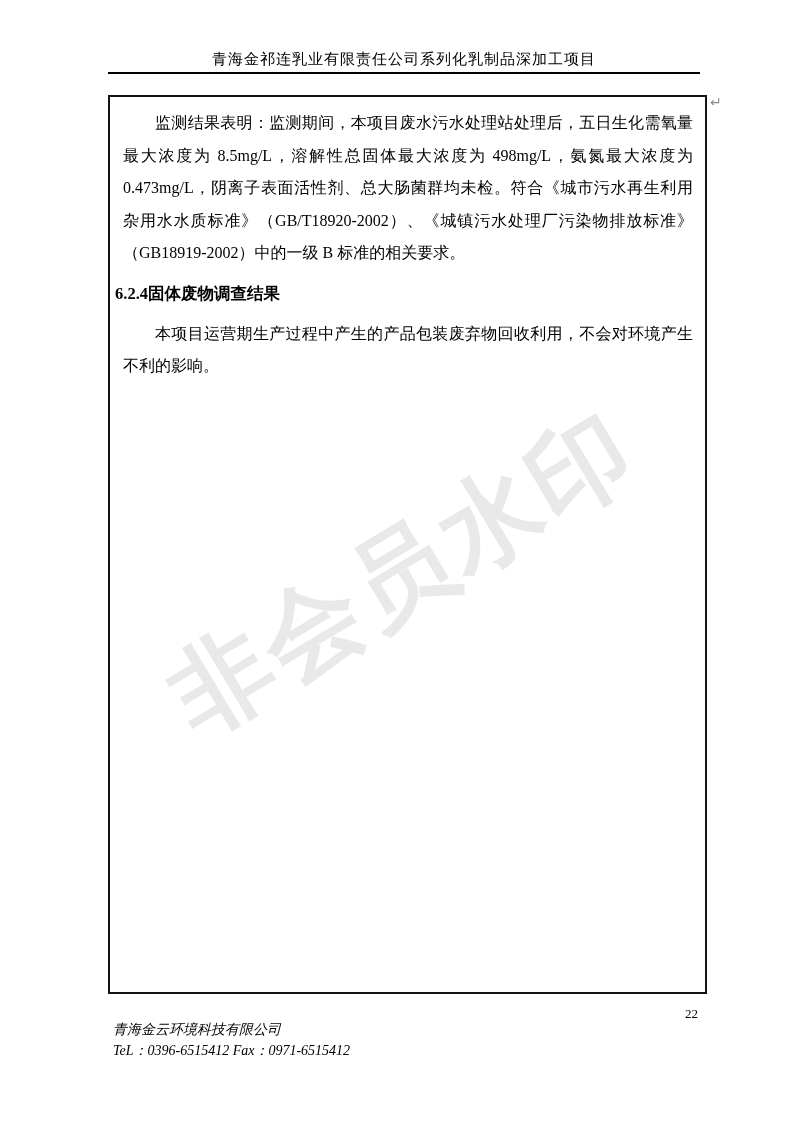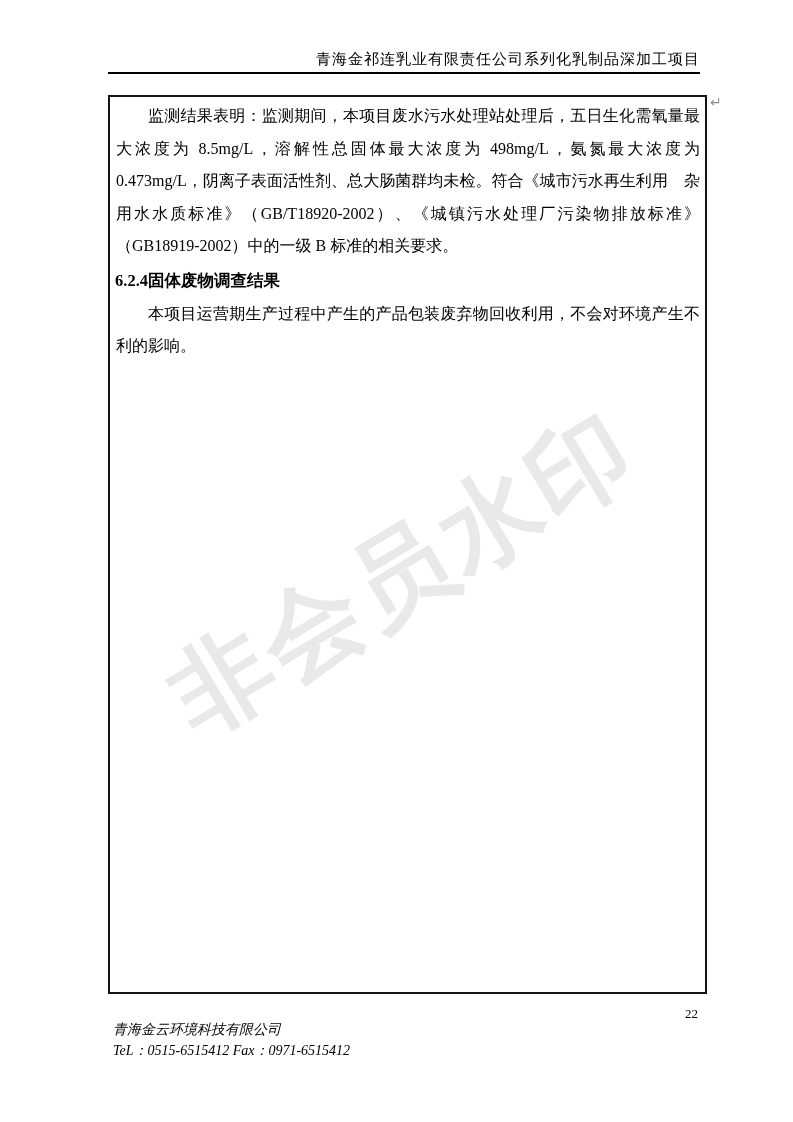--- a/index.html
+++ b/index.html
@@ -25,21 +25,21 @@
     white-space: nowrap;
     color: #e9e9e9;
     z-index: 1;
     user-select: none;
   }
   .header-title {
     position: absolute;
     left: 108px;
     top: 50px;
     width: 592px;
-    text-align: right;
+    text-align: center;
     font-size: 15px;
     letter-spacing: 1px;
     z-index: 2;
   }
   .header-rule {
     position: absolute;
     left: 108px;
     top: 72px;
     width: 592px;
     height: 0;
@@ -61,21 +61,21 @@
     top: 95px;
     width: 599px;
     height: 899px;
     box-sizing: border-box;
     border: 2px solid #141414;
     padding: 2px 4px 0 5px;
     background: transparent;
     z-index: 2;
   }
   .para {
-    margin: 1px;
+    margin: 8px;
     font-size: 16px;
     line-height: 32.5px;
     text-indent: 2em;
     text-align: justify;
   }
   .section-heading {
     margin: 2px 0 0 0;
     font-size: 16.5px;
     font-weight: bold;
     line-height: 32px;
@@ -111,18 +111,18 @@
   <span class="anchor-icon">↵</span>
 
   <div class="content-box">
     <p class="para">监测结果表明：监测期间，本项目废水污水处理站处理后，五日生化需氧量最大浓度为 8.5mg/L，溶解性总固体最大浓度为 498mg/L，氨氮最大浓度为 0.473mg/L，阴离子表面活性剂、总大肠菌群均未检。符合《城市污水再生利用　杂用水水质标准》（GB/T18920-2002）、《城镇污水处理厂污染物排放标准》（GB18919-2002）中的一级 B 标准的相关要求。</p>
     <h3 class="section-heading">6.2.4固体废物调查结果</h3>
     <p class="para">本项目运营期生产过程中产生的产品包装废弃物回收利用，不会对环境产生不利的影响。</p>
   </div>
 
   <div class="footer">
     <div>青海金云环境科技有限公司</div>
-    <div>TeL：0515-6515412 Fax：0971-6515412</div>
+    <div>TeL：0396-6515412 Fax：0971-6515412</div>
   </div>
 
   <div class="page-number">22</div>
 
 </div>
 
 </body></html>

